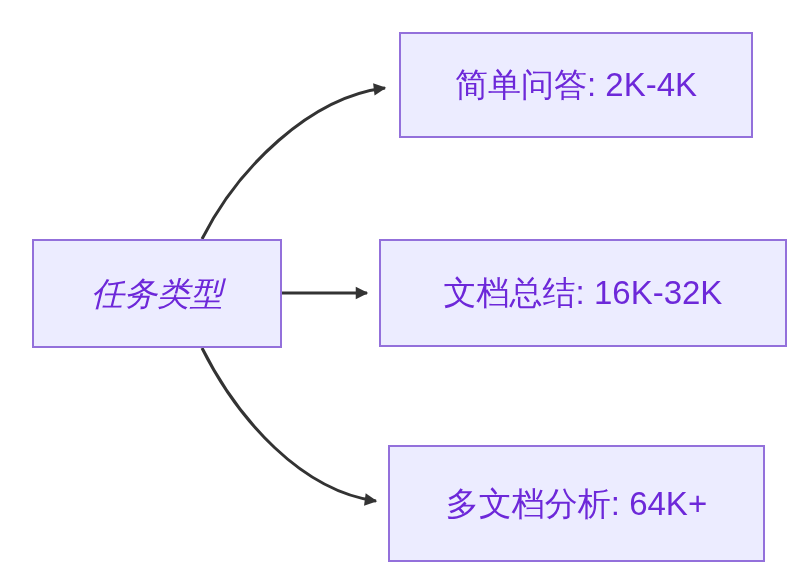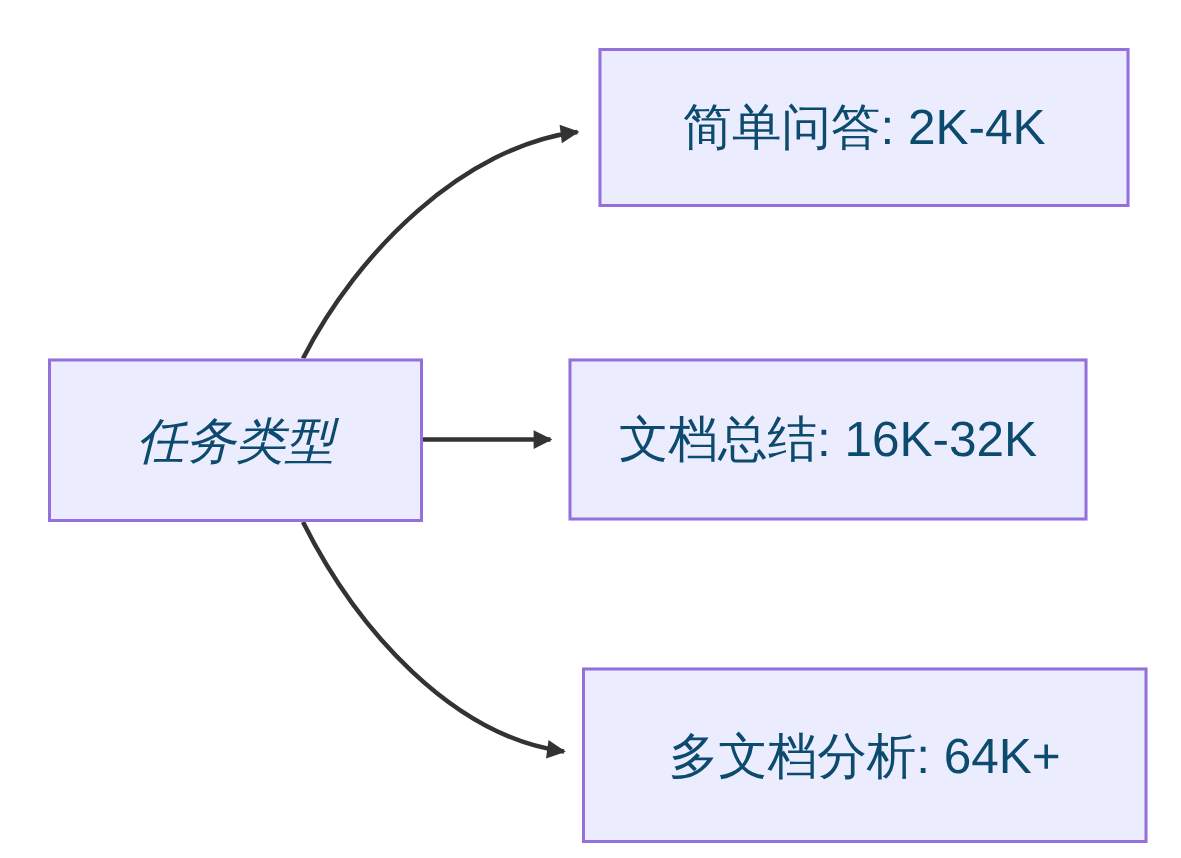--- a/index.html
+++ b/index.html
@@ -27,28 +27,28 @@
     position: absolute;
     box-sizing: border-box;
     background: #ECECFF;
     border: 2px solid #9370DB;
     display: flex;
     align-items: center;
     justify-content: center;
     text-align: center;
   }
   .node-label {
-    color: #0c4a6e;
+    color: #6d28d9;
     font-size: 33px;
     line-height: 1.2;
     white-space: nowrap;
   }
   .node-root   { left: 32px;  top: 239px; width: 250px; height: 109px; font-style: italic; }
   .node-top    { left: 399px; top: 32px;  width: 354px; height: 106px; }
-  .node-mid    { left: 379px; top: 239px; width: 346px; height: 108px; text-align: center; }
+  .node-mid    { left: 379px; top: 239px; width: 408px; height: 108px; text-align: center; }
   .node-bottom { left: 388px; top: 445px; width: 377px; height: 117px; }
 </style>
 </head>
 <body>
 
 <div class="canvas">
 
   <svg class="edges-svg" viewBox="0 0 787 572" xmlns="http://www.w3.org/2000/svg">
     <defs>
       <marker id="arrowhead" viewBox="0 0 12 12" refX="10" refY="6" markerUnits="userSpaceOnUse" markerWidth="17" markerHeight="15" orient="auto">

